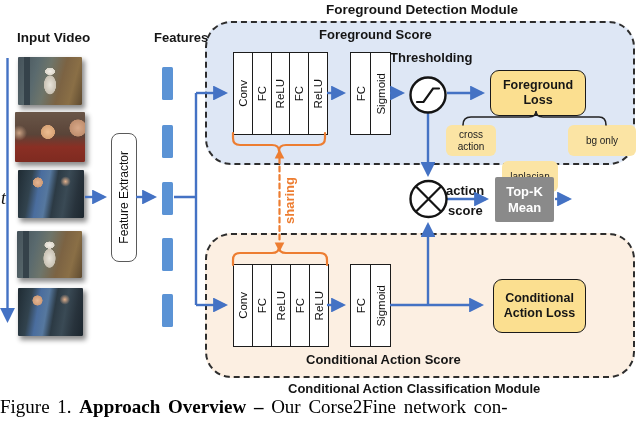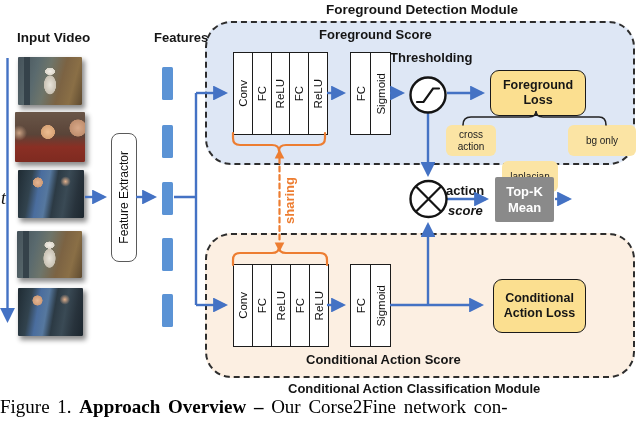--- a/index.html
+++ b/index.html
@@ -137,21 +137,21 @@
     <span>Foreground Loss</span>
   </div>
 
   <div class="subloss" style="left:446px;top:125px;width:50px;">cross action</div>
   <div class="subloss" style="left:502px;top:125px;width:56px;margin-top:36px;">laplacian</div>
   <div class="subloss" style="left:568px;top:125px;width:68px;">bg only</div>
 
   <div class="abs vtext" id="sharing-label">sharing</div>
 
   <div class="abs lbl" style="left:446px;top:183px;">action</div>
-  <div class="abs lbl" style="left:448px;top:203px;font-style:italic;">score</div>
+  <div class="abs lbl" style="left:448px;top:203px;">score</div>
   <div id="topk-box">
     <span>Top-K Mean</span>
   </div>
 
   <div class="stack" style="left:233px;top:264px;width:94px;height:81px;">
     <div class="cell">
         <span class="vtext">Conv</span>
       </div>
     <div class="cell">
         <span class="vtext">FC</span>

